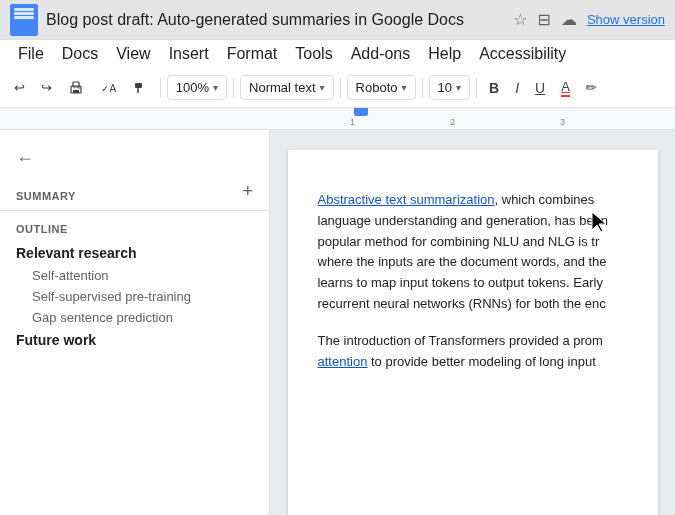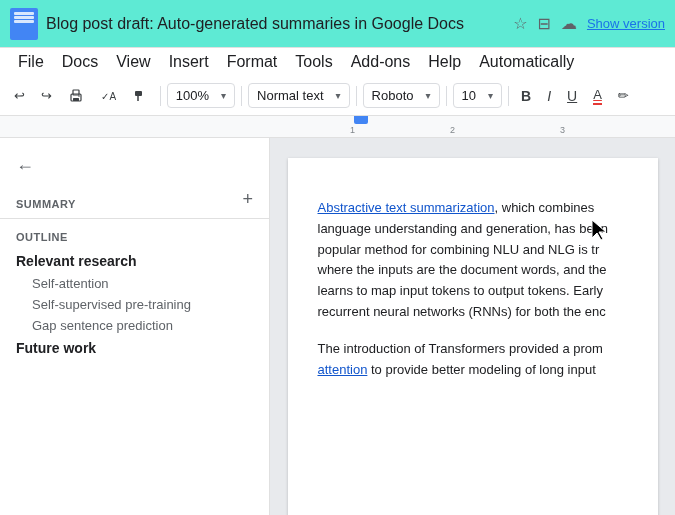--- a/index.html
+++ b/index.html
@@ -3,23 +3,23 @@
   <meta charset="utf-8">
   <style>
     * { margin: 0; padding: 0; box-sizing: border-box; }
     body { font-family: Arial, sans-serif; font-size: 13px; background: #fff; width: 675px; height: 515px; overflow: hidden; }
 
     
     .title-bar {
       display: flex;
       align-items: center;
       padding: 6px 10px;
-      background: #5eead4;
+      background: #e5e5e5;
       border-bottom: 1px solid #e0e0e0;
-      height: 48px;
+      height: 40px;
     }
     .doc-icon {
       width: 28px;
       height: 32px;
       background: #4285f4;
       border-radius: 2px;
       display: flex;
       flex-direction: column;
       align-items: center;
       justify-content: center;
@@ -106,21 +106,21 @@
     .toolbar-dropdown {
       display: flex;
       align-items: center;
       padding: 4px 8px;
       border: 1px solid #dadce0;
       border-radius: 4px;
       cursor: pointer;
       font-size: 13px;
       color: #202124;
       background: #fff;
-      gap: 12px;
+      gap: 4px;
     }
     .chevron-down { font-size: 10px; color: #5f6368; }
     .toolbar-bold { font-weight: bold; font-size: 14px; }
     .toolbar-italic { font-style: italic; font-size: 14px; }
     .toolbar-underline { text-decoration: underline; font-size: 14px; }
 
     
     .ruler {
       height: 22px;
       background: #f8f9fa;
@@ -257,21 +257,21 @@
 
 <div class="menu-bar">
   <span class="menu-item">File</span>
   <span class="menu-item">Docs</span>
   <span class="menu-item">View</span>
   <span class="menu-item">Insert</span>
   <span class="menu-item">Format</span>
   <span class="menu-item">Tools</span>
   <span class="menu-item">Add-ons</span>
   <span class="menu-item">Help</span>
-  <span class="menu-item">Automatically</span>
+  <span class="menu-item">Accessibility</span>
 </div>
 
 <div class="toolbar">
   <button class="toolbar-btn">↩</button>
   <button class="toolbar-btn">↪</button>
   <button class="toolbar-btn">
     <svg width="16" height="16" viewBox="0 0 16 16" fill="none">
       <rect x="3" y="6" width="10" height="7" rx="1" stroke="#3c4043" stroke-width="1.2" fill="none"></rect>
       <rect x="5" y="2" width="6" height="5" rx="0.5" stroke="#3c4043" stroke-width="1.2" fill="none"></rect>
       <rect x="5" y="10" width="6" height="3" rx="0.5" fill="#3c4043"></rect>

